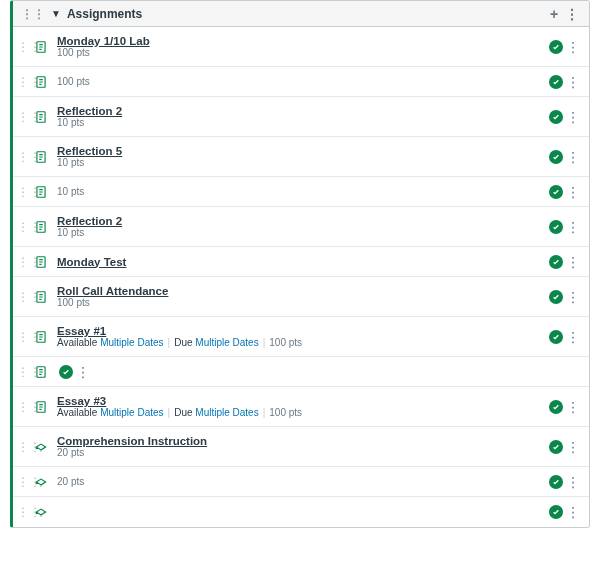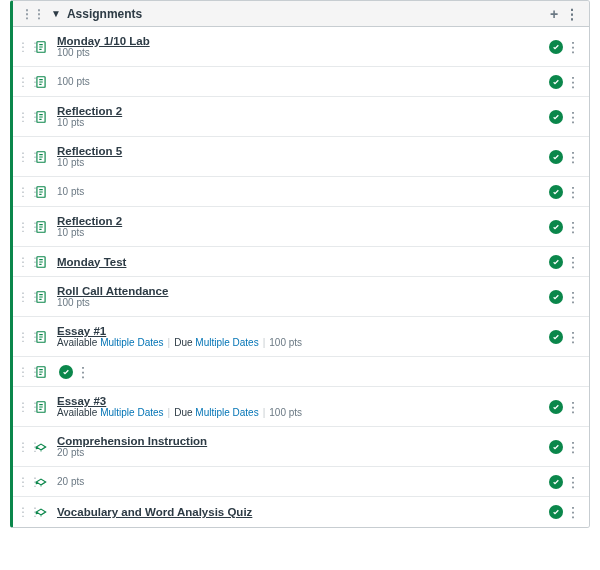--- a/index.html
+++ b/index.html
@@ -367,21 +367,20 @@
         </div>
         <div class="row ">
           <div class="drag">⋮⋮</div>
           <div class="type-icon">
             <svg width="14" height="14" viewBox="0 0 24 24" fill="none" stroke="#0b874b" stroke-width="2">
               <path d="M4 12l8 5 8-5-8-5-8 5zM4 12v4"></path>
               <path d="M20 12l-8 5v3" stroke-opacity="0.5"></path>
             </svg>
           </div>
           <div class="content">
-            <div class="name">Vocabulary and Word Analysis Quiz</div>
           </div>
           <div class="status"><span class="check">
               <svg width="8" height="8" viewBox="0 0 24 24" fill="none" stroke="#fff" stroke-width="4">
                 <path d="M5 13l4 4 10-10"></path>
               </svg>
             </span></div>
           <div class="kebab">⋮</div>
         </div>
       </div>
     </div>

